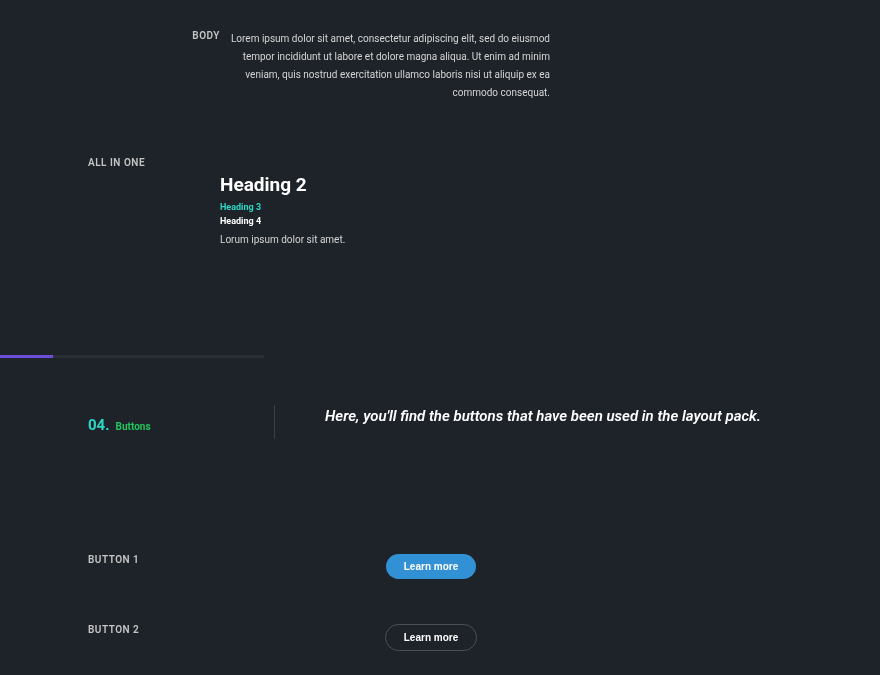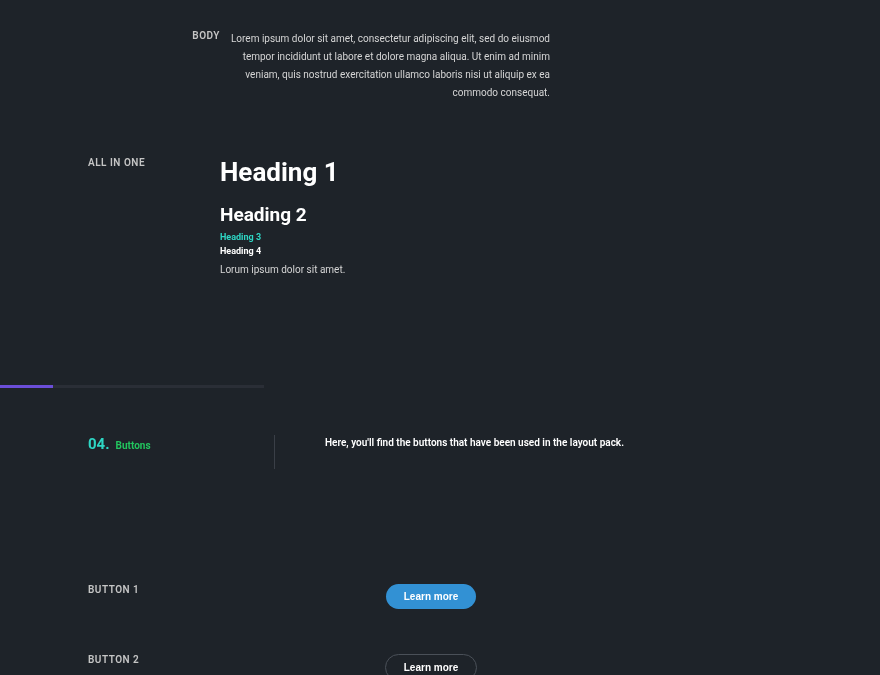--- a/index.html
+++ b/index.html
@@ -97,20 +97,21 @@
     .section-header-row {
       display: flex;
       padding: 47px 0 0 88px;
     }
     
     .section-header-left {
       display: flex;
       align-items: baseline;
       gap: 6px;
       width: 186px;
+      margin-top: 11px;
     }
     
     .section-number {
       font-size: 15px;
       font-weight: 700;
       color: #2ed6c4;
     }
     
     .section-title {
       font-size: 10px;
@@ -119,24 +120,25 @@
     }
     
     .section-header-divider {
       width: 1px;
       height: 34px;
       background-color: #3a3f47;
       margin-right: 50px;
     }
     
     .section-desc {
-      font-size: 10px;
+      font-size: 15px;
       font-weight: 600;
       color: #ffffff;
       padding-top: 2px;
+      font-style: italic;
     }
     
     .buttons-section {
       padding: 0 30px 0 88px;
       margin-top: 115px;
     }
     
     .button-row {
       display: flex;
       align-items: flex-start;
@@ -186,21 +188,20 @@
 <div class="content-row section-top">
   <div class="label-col">BODY</div>
   <div class="value-col">
     <p class="body-text">Lorem ipsum dolor sit amet, consectetur adipiscing elit, sed do eiusmod tempor incididunt ut labore et dolore magna aliqua. Ut enim ad minim veniam, quis nostrud exercitation ullamco laboris nisi ut aliquip ex ea commodo consequat.</p>
   </div>
 </div>
 
 <div class="content-row section-allinone">
   <div class="label-col">ALL IN ONE</div>
   <div class="value-col">
-    <h1 class="heading-1">Heading 1</h1>
     <h2 class="heading-2">Heading 2</h2>
     <h3 class="heading-3">Heading 3</h3>
     <h4 class="heading-4">Heading 4</h4>
     <p class="paragraph-text">Lorum ipsum dolor sit amet.</p>
   </div>
 </div>
 
 <div class="divider"></div>
 
 <div class="section-header-row">

